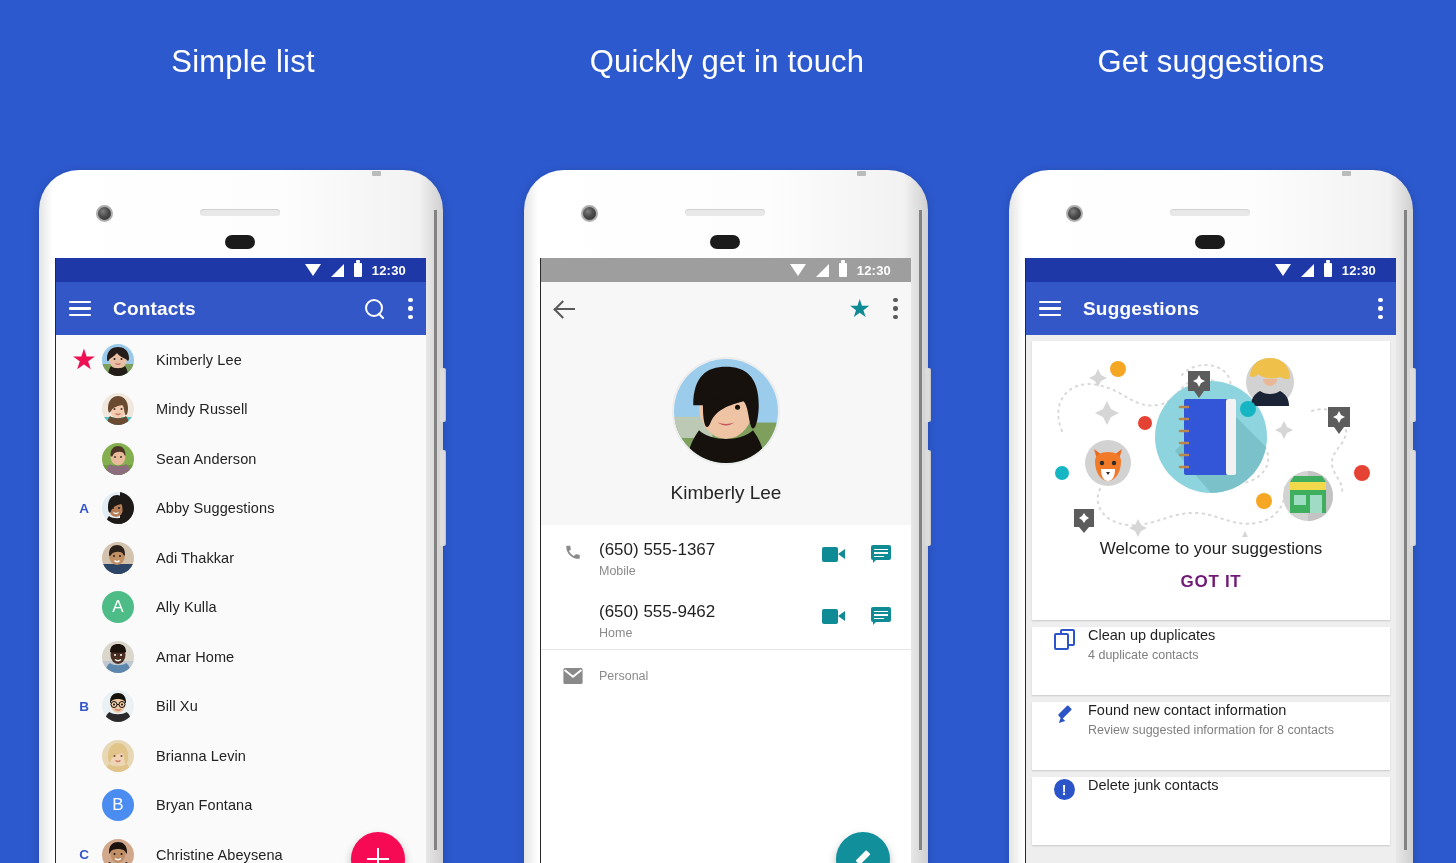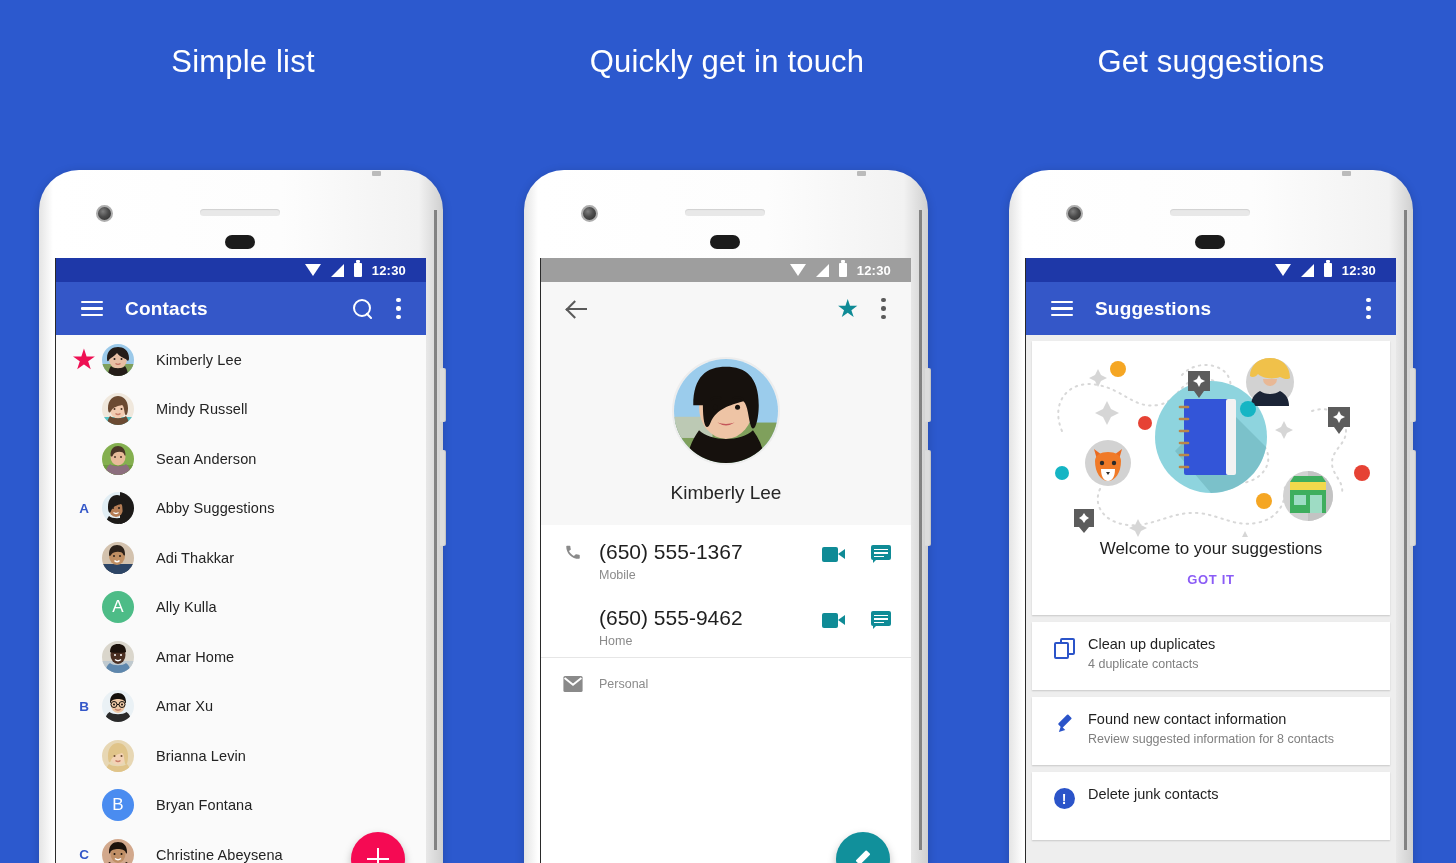--- a/index.html
+++ b/index.html
@@ -82,21 +82,21 @@
   }
   .statusbar.blue { background: #1E38A8; }
   .statusbar.grey { background: #9E9E9E; }
   .st-time { color: #fff; font-size: 13px; font-weight: 700; letter-spacing: .2px; }
   .ico-wifi { width: 0; height: 0; border-left: 8px solid transparent; border-right: 8px solid transparent; border-top: 12px solid #fff; }
   .ico-signal { width: 0; height: 0; border-left: 13px solid transparent; border-bottom: 13px solid #fff; }
   .ico-batt { width: 8px; height: 14px; background: #fff; border-radius: 1px; position: relative; }
   .ico-batt::before { content:""; position:absolute; left:2px; top:-3px; width:4px; height:3px; background:#fff; border-radius:1px; }
 
   
-  .toolbar { height: 53px; display: flex; align-items: center; padding: 0 25px; }
+  .toolbar { height: 53px; display: flex; align-items: center; padding: 0 13px; }
   .toolbar.blue { background: #3457C8; }
   .toolbar.white { background: #F7F7F7; }
   .tb-title { font-size: 19px; font-weight: 700; color: #fff; margin-left: 22px; letter-spacing: .2px; }
   .tb-spacer { flex: 1; }
 
   .ico-hamburger { width: 22px; height: 16px; display: flex; flex-direction: column; justify-content: space-between; cursor: pointer; }
   .ico-hamburger i { display: block; height: 2.4px; background: #fff; border-radius: 1px; }
 
   .ico-search { width: 22px; height: 22px; position: relative; cursor: pointer; }
   .ico-search::before { content:""; position:absolute; left:1px; top:1px; width:14px; height:14px; border:2.3px solid #fff; border-radius:50%; }
@@ -132,21 +132,21 @@
 
   
   .detail-hero { background: #F7F7F7; height: 190px; display: flex; flex-direction: column; align-items: center; justify-content: center; }
   .hero-photo { width: 108px; height: 108px; border-radius: 50%; overflow: hidden; position: relative; border: 2px solid #EDEDED; }
   .hero-name { margin-top: 17px; font-size: 19px; color: #262626; }
   .detail-body { background: #fff; position: relative; height: 373px; }
   .detail-row { display: flex; align-items: flex-start; padding: 15px 14px 9px 14px; min-height: 62px; }
   .detail-row.divided { border-top: 1px solid #E6E6E6; margin: 0 0 0 0; }
   .dr-icon { width: 36px; flex: none; padding-top: 3px; display: flex; justify-content: center; }
   .dr-main { flex: 1; padding-left: 8px; }
-  .dr-value { font-size: 21px; color: #1F1F1F; }
+  .dr-value { font-size: 17px; color: #1F1F1F; }
   .dr-label { font-size: 12.5px; color: #8B8B8B; margin-top: 4px; }
   .dr-actions { display: flex; gap: 26px; align-items: center; padding-top: 5px; padding-right: 6px; }
   .ico-vid { width: 23px; height: 15px; position: relative; cursor: pointer; }
   .ico-vid::before { content:""; position:absolute; left:0; top:0; width:16px; height:15px; background:#0F8B96; border-radius:2px; }
   .ico-vid::after { content:""; position:absolute; right:0; top:2px; width:0; height:0; border-top:5.5px solid transparent; border-bottom:5.5px solid transparent; border-right:7px solid #0F8B96; }
   .ico-msg { width: 20px; height: 18px; position: relative; cursor: pointer; }
   .ico-msg .bubble { position:absolute; left:0; top:0; width:20px; height:15px; background:#0F8B96; border-radius:2px; }
   .ico-msg .tail { position:absolute; left:2px; top:14px; width:0; height:0; border-left:4px solid #0F8B96; border-bottom:4px solid transparent; }
   .ico-msg i { position:absolute; left:3px; height:1.6px; background:#fff; }
 
@@ -155,23 +155,23 @@
   .fab-pencil .shaft { position:absolute; left:8px; top:2px; width:6px; height:15px; background:#fff; transform:rotate(45deg); border-radius:1px; }
   .fab-pencil .tip { position:absolute; left:4px; top:15px; width:0; height:0; border-left:4px solid transparent; border-right:4px solid transparent; border-top:6px solid #fff; transform:rotate(45deg); }
 
   
   .sugg-wrap { background: #EEEEEE; height: 563px; padding: 6px 6px 0 6px; }
   .card { background: #fff; box-shadow: 0 1px 1.5px rgba(0,0,0,.16); }
   .welcome-card { padding-bottom: 28px; }
   .illus { width: 100%; height: 196px; display: block; }
   .welcome-title { text-align: center; font-size: 17px; color: #1F1F1F; margin-top: 2px; }
   .welcome-sub { text-align: center; font-size: 12.5px; color: #7C7C7C; line-height: 1.45; margin: 6px 24px 0 24px; }
-  .welcome-cta { text-align: center; font-size: 13px; font-weight: 700; color: #8b5cf6; letter-spacing: .7px; margin-top: 13px; cursor: pointer; }
-
-  .sugg-item { display: flex; align-items: flex-start; padding: 14px 12px 14px 12px; margin-top: 7px; min-height: 68px; }
+  .welcome-cta { text-align: center; font-size: 17px; font-weight: 700; color: #701a75; letter-spacing: .7px; margin-top: 13px; cursor: pointer; }
+
+  .sugg-item { display: flex; align-items: flex-start; padding: 0 12px 14px 12px; margin-top: 7px; min-height: 68px; }
   .si-icon { width: 40px; flex: none; display: flex; justify-content: center; padding-top: 2px; }
   .si-text { flex: 1; padding-left: 4px; }
   .si-title { font-size: 14.5px; color: #1F1F1F; }
   .si-sub { font-size: 12.5px; color: #7F7F7F; margin-top: 5px; }
 
   .ico-copy { width: 21px; height: 21px; position: relative; }
   .ico-copy .bk { position:absolute; right:0; top:0; width:15px; height:17px; border:2px solid #2B54C9; border-radius:2px; }
   .ico-copy .fr { position:absolute; left:0; bottom:0; width:15px; height:17px; border:2px solid #2B54C9; border-radius:2px; background:#fff; }
   .ico-pencil { width: 21px; height: 21px; position: relative; }
   .ico-pencil .shaft { position:absolute; left:8px; top:1px; width:5.5px; height:14px; background:#2B54C9; transform:rotate(45deg); border-radius:1px; }
@@ -344,21 +344,21 @@
                 <g stroke="#14100C" stroke-width="1" fill="none">
                   <circle cx="12" cy="14.5" r="3"></circle>
                   <circle cx="20" cy="14.5" r="3"></circle>
                   <path d="M15 14.5h2"></path>
                 </g>
                 <circle cx="12" cy="14.5" r="1" fill="#14100C"></circle>
                 <circle cx="20" cy="14.5" r="1" fill="#14100C"></circle>
                 <path d="M13 19q3 2.5 6 0" stroke="#C2806C" stroke-width="1.4" fill="none"></path>
               </svg>
           </div>
-          <div class="contact-name">Amar Xu</div>
+          <div class="contact-name">Bill Xu</div>
         </div>
 
         <div class="contact-row">
           <div class="row-idx"></div>
           <div class="avatar">
             <svg class="face" viewBox="0 0 32 32">
                 <rect width="32" height="32" fill="#E7D7B4"></rect>
                 <ellipse cx="16" cy="16" rx="7.5" ry="9" fill="#F3D3B5"></ellipse>
                 <path d="M6 16c0-9 5-13 10-13s10 4 10 13c0 7-2 11-3 7-1-5-1-9-3-10-4 1-9 3-11 7-1 4-3 3-3-4z" fill="#E0C489"></path>
                 <path d="M7 24c-2 3-3.5 5-3.5 8h25c0-3-1.5-5-3.5-8-4 3-14 3-18 0z" fill="#E0C489"></path>

